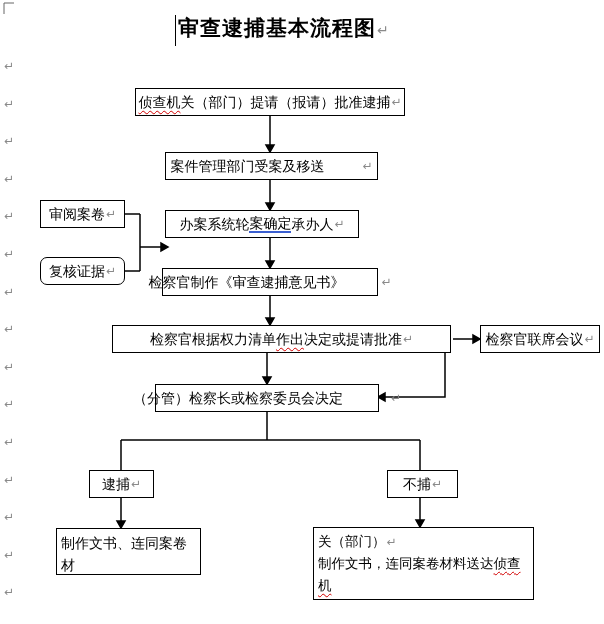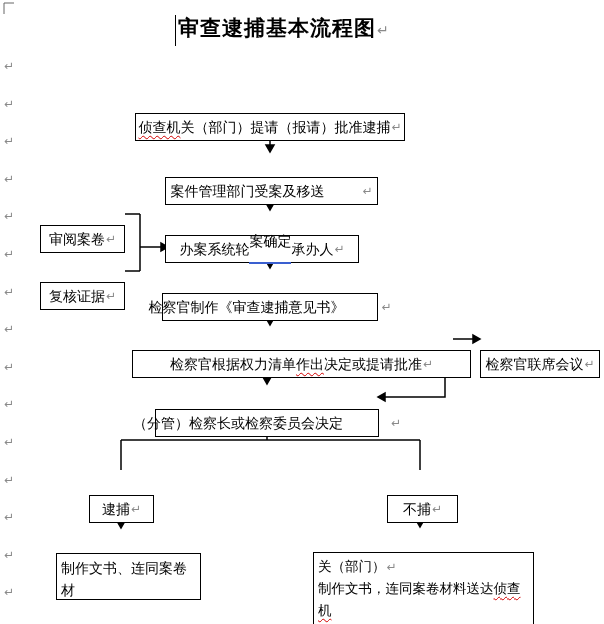--- a/index.html
+++ b/index.html
@@ -4,25 +4,25 @@
 <style>
   html,body{margin:0;padding:0;background:#fff;}
   .page{position:relative;width:604px;height:624px;background:#ffffff;
         font-family:"Liberation Sans","DejaVu Sans",sans-serif;overflow:hidden;color:#000;}
   .title{position:absolute;left:178px;top:14px;font-size:21px;font-weight:bold;
          letter-spacing:1px;white-space:nowrap;}
   .title .pilcrow{font-size:14px;font-weight:normal;}
   .cursor{position:absolute;left:175px;top:15px;width:1px;height:31px;background:#000;}
   .box{position:absolute;border:1.5px solid #000;background:#fff;box-sizing:border-box;
        display:flex;align-items:center;justify-content:center;
-       font-size:14px;line-height:1;white-space:nowrap;margin-top:25px;}
+       font-size:14px;line-height:1;white-space:nowrap;}
   .box.multiline{display:block;text-align:left;padding:3px 4px;line-height:22px;
                  white-space:normal;overflow:hidden;}
   .spell{text-decoration:underline wavy #d20000 1px;text-decoration-skip-ink:none;text-underline-offset:3px;}
-  .grammar{border-bottom:2px solid #3a5fd0;padding-bottom:14px;}
+  .grammar{border-bottom:2px solid #3a5fd0;padding-bottom:1px;}
   .pilcrow{color:#8a8a8a;font-size:12px;margin-left:1px;}
   .margin-mark{position:absolute;left:4px;font-size:12px;color:#8a8a8a;}
   svg.overlay{position:absolute;left:0;top:0;pointer-events:none;}
 </style>
 </head>
 <body>
 
 <div class="page">
 
   <svg class="overlay" width="604" height="624" viewBox="0 0 604 624">
@@ -119,21 +119,21 @@
       <span class="grammar">案确定</span>
       <span>承办人</span>
       <span class="pilcrow">↵</span>
     </div>
 
   <div class="box" style="left:162px;top:268px;width:216px;height:28px;gap:36px;">
       <span>检察官制作《审查逮捕意见书》</span>
       <span class="pilcrow">↵</span>
     </div>
 
-  <div class="box" style="left:132px;top:325px;width:339px;height:28px;">
+  <div class="box" style="left:112px;top:325px;width:339px;height:28px;">
       <span>检察官根据权力清单</span>
       <span class="spell">作出</span>
       <span>决定或提请批准</span>
       <span class="pilcrow">↵</span>
     </div>
 
   <div class="box" style="left:480px;top:325px;width:120px;height:28px;">
       <span>检察官联席会议</span>
       <span class="pilcrow">↵</span>
     </div>
@@ -141,21 +141,21 @@
   <div class="box" style="left:155px;top:384px;width:224px;height:28px;gap:47px;">
       <span>（分管）检察长或检察委员会决定</span>
       <span class="pilcrow">↵</span>
     </div>
 
   <div class="box" style="left:40px;top:200px;width:85px;height:28px;">
       <span>审阅案卷</span>
       <span class="pilcrow">↵</span>
     </div>
 
-  <div class="box" style="left:40px;top:257px;width:85px;height:28px;">
+  <div class="box" style="left:40px;top:257px;width:85px;height:28px;border-radius:7px;">
       <span>复核证据</span>
       <span class="pilcrow">↵</span>
     </div>
 
   <div class="box" style="left:89px;top:470px;width:65px;height:28px;">
       <span>逮捕</span>
       <span class="pilcrow">↵</span>
     </div>
 
   <div class="box" style="left:387px;top:470px;width:71px;height:28px;">

